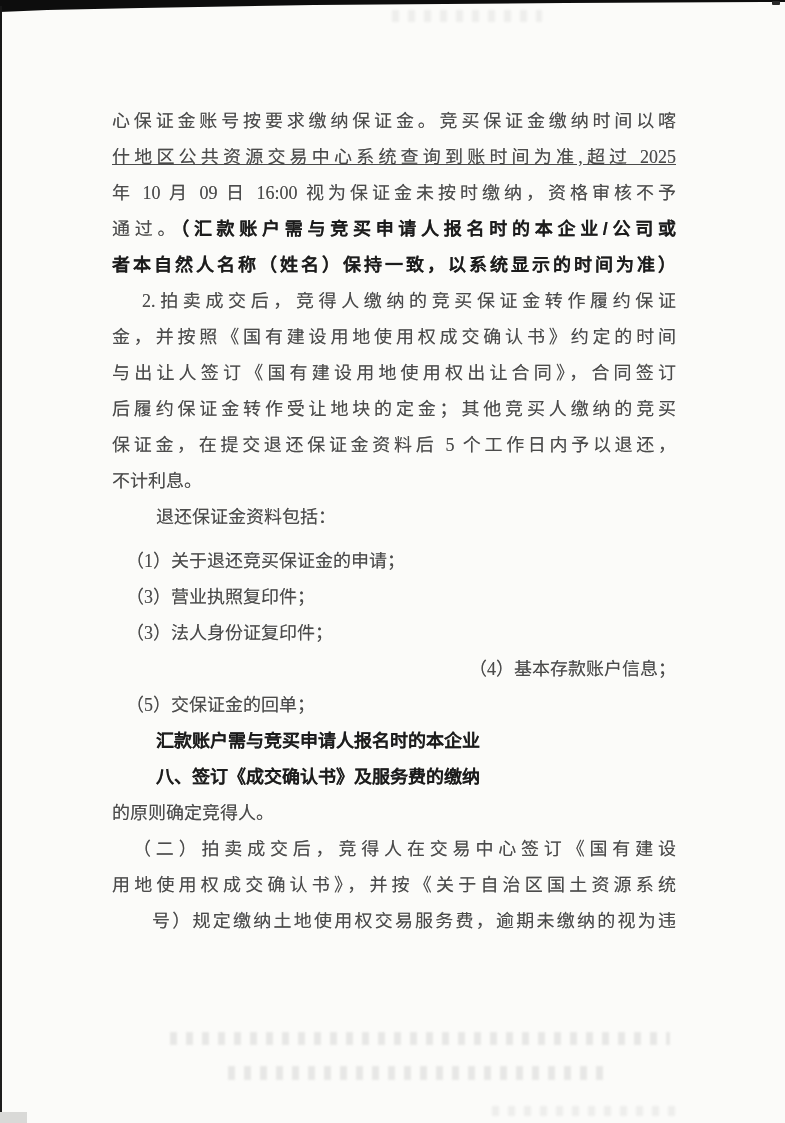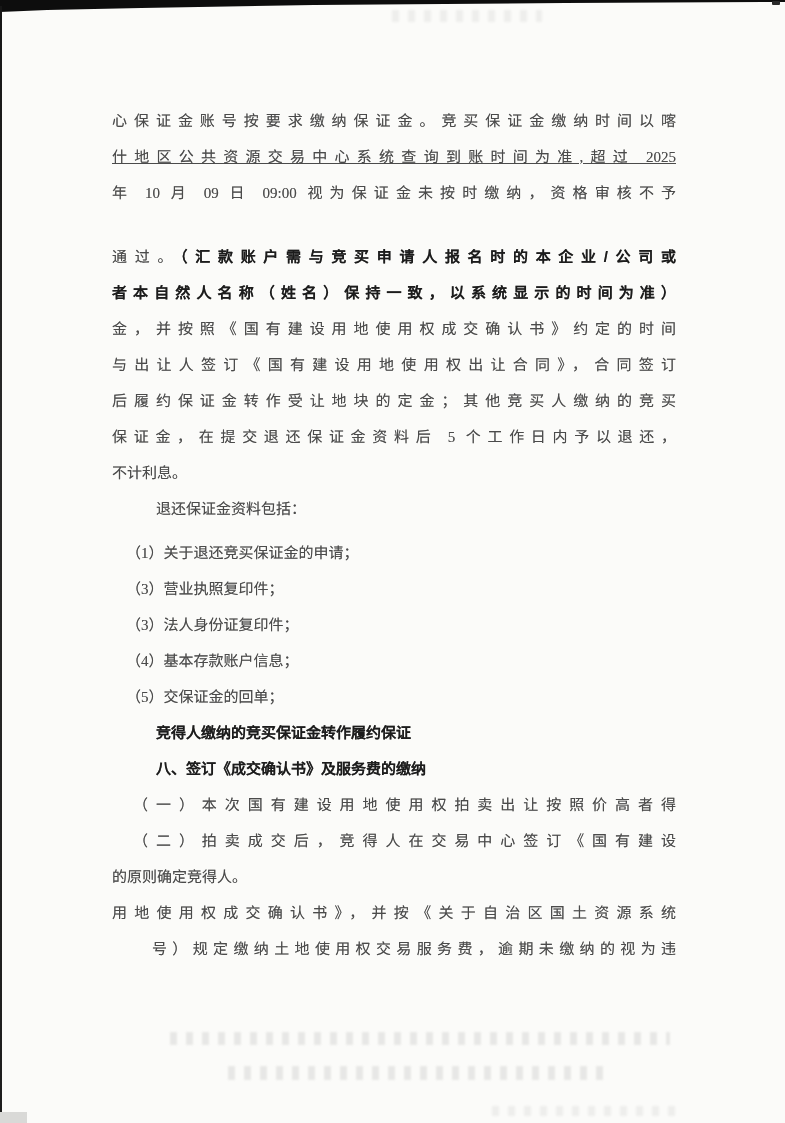--- a/index.html
+++ b/index.html
@@ -58,21 +58,21 @@
   .ghost-bottom-r   { left: 492px; top: 1106px; width: 190px; height: 10px; opacity: 0.12; }
 
   
   .text-block {
     position: absolute;
     left: 112px;
     top: 103px;
     width: 564px;
   }
   .line {
-    font-size: 15px;
+    font-size: 18px;
     line-height: 36px;
     height: 36px;
     color: #4b4b4b;
     white-space: normal;
     text-align: left;
     text-shadow: 0 0 0.5px rgba(90,90,90,0.55);
     overflow: visible;
   }
   .line.fill {
     text-align: justify;
@@ -94,34 +94,34 @@
 <div class="left-edge-line"></div>
 <div class="bottom-left-box"></div>
 <div class="ghost ghost-top"></div>
 <div class="ghost ghost-row-a"></div>
 <div class="ghost ghost-row-b"></div>
 <div class="ghost ghost-bottom-r"></div>
 
 <div class="text-block">
     <div class="line fill" style="padding-left: 0px;"><span class="seg">心保证金账号按要求缴纳保证金。竞买保证金缴纳时间以喀</span></div>
     <div class="line fill" style="padding-left: 0px; text-decoration: underline;"><span class="seg">什地区公共资源交易中心系统查询到账时间为准,超过 2025</span></div>
-    <div class="line fill" style="padding-left: 0px;"><span class="seg">年 10 月 09 日 09:00 视为保证金未按时缴纳，资格审核不予</span></div>
-    <div class="line fill" style="padding-left: 0px; margin-top: 28px;"><span class="seg">通过。</span><span class="seg bold">（汇款账户需与竞买申请人报名时的本企业/公司或</span></div>
+    <div class="line fill" style="padding-left: 0px;"><span class="seg">年 10 月 09 日 16:00 视为保证金未按时缴纳，资格审核不予</span></div>
+    <div class="line fill" style="padding-left: 0px;"><span class="seg">通过。</span><span class="seg bold">（汇款账户需与竞买申请人报名时的本企业/公司或</span></div>
     <div class="line fill" style="padding-left: 0px;"><span class="seg bold">者本自然人名称（姓名）保持一致，以系统显示的时间为准）</span></div>
+    <div class="line fill" style="padding-left: 30px;"><span class="seg">2.拍卖成交后，竞得人缴纳的竞买保证金转作履约保证</span></div>
     <div class="line fill" style="padding-left: 0px;"><span class="seg">金，并按照《国有建设用地使用权成交确认书》约定的时间</span></div>
     <div class="line fill" style="padding-left: 0px;"><span class="seg">与出让人签订《国有建设用地使用权出让合同》，合同签订</span></div>
     <div class="line fill" style="padding-left: 0px;"><span class="seg">后履约保证金转作受让地块的定金；其他竞买人缴纳的竞买</span></div>
     <div class="line fill" style="padding-left: 0px;"><span class="seg">保证金，在提交退还保证金资料后 5 个工作日内予以退还，</span></div>
     <div class="line" style="padding-left: 0px;"><span class="seg">不计利息。</span></div>
     <div class="line" style="padding-left: 44px;"><span class="seg">退还保证金资料包括：</span></div>
     <div class="line" style="padding-left: 14px; margin-top: 8px;"><span class="seg">（1）关于退还竞买保证金的申请；</span></div>
     <div class="line" style="padding-left: 14px;"><span class="seg">（3）营业执照复印件；</span></div>
     <div class="line" style="padding-left: 14px;"><span class="seg">（3）法人身份证复印件；</span></div>
-    <div class="line" style="padding-left: 14px;"><span class="seg">（4）基本存款账户信息；</span></div>
+    <div class="line" style="padding-left: 14px; text-align: right;"><span class="seg">（4）基本存款账户信息；</span></div>
     <div class="line" style="padding-left: 14px;"><span class="seg">（5）交保证金的回单；</span></div>
-    <div class="line" style="padding-left: 44px;"><span class="seg bold">竞得人缴纳的竞买保证金转作履约保证</span></div>
+    <div class="line" style="padding-left: 44px;"><span class="seg bold">汇款账户需与竞买申请人报名时的本企业</span></div>
     <div class="line" style="padding-left: 44px;"><span class="seg bold">八、签订《成交确认书》及服务费的缴纳</span></div>
-    <div class="line fill" style="padding-left: 21px;"><span class="seg">（一）本次国有建设用地使用权拍卖出让按照价高者得</span></div>
+    <div class="line" style="padding-left: 0px;"><span class="seg">的原则确定竞得人。</span></div>
     <div class="line fill" style="padding-left: 21px;"><span class="seg">（二）拍卖成交后，竞得人在交易中心签订《国有建设</span></div>
-    <div class="line" style="padding-left: 0px;"><span class="seg">的原则确定竞得人。</span></div>
     <div class="line fill" style="padding-left: 0px;"><span class="seg">用地使用权成交确认书》，并按《关于自治区国土资源系统</span></div>
     <div class="line fill" style="padding-left: 0px; margin-left: 40px;"><span class="seg">号）规定缴纳土地使用权交易服务费，逾期未缴纳的视为违</span></div>
   </div>
 
 </body></html>

